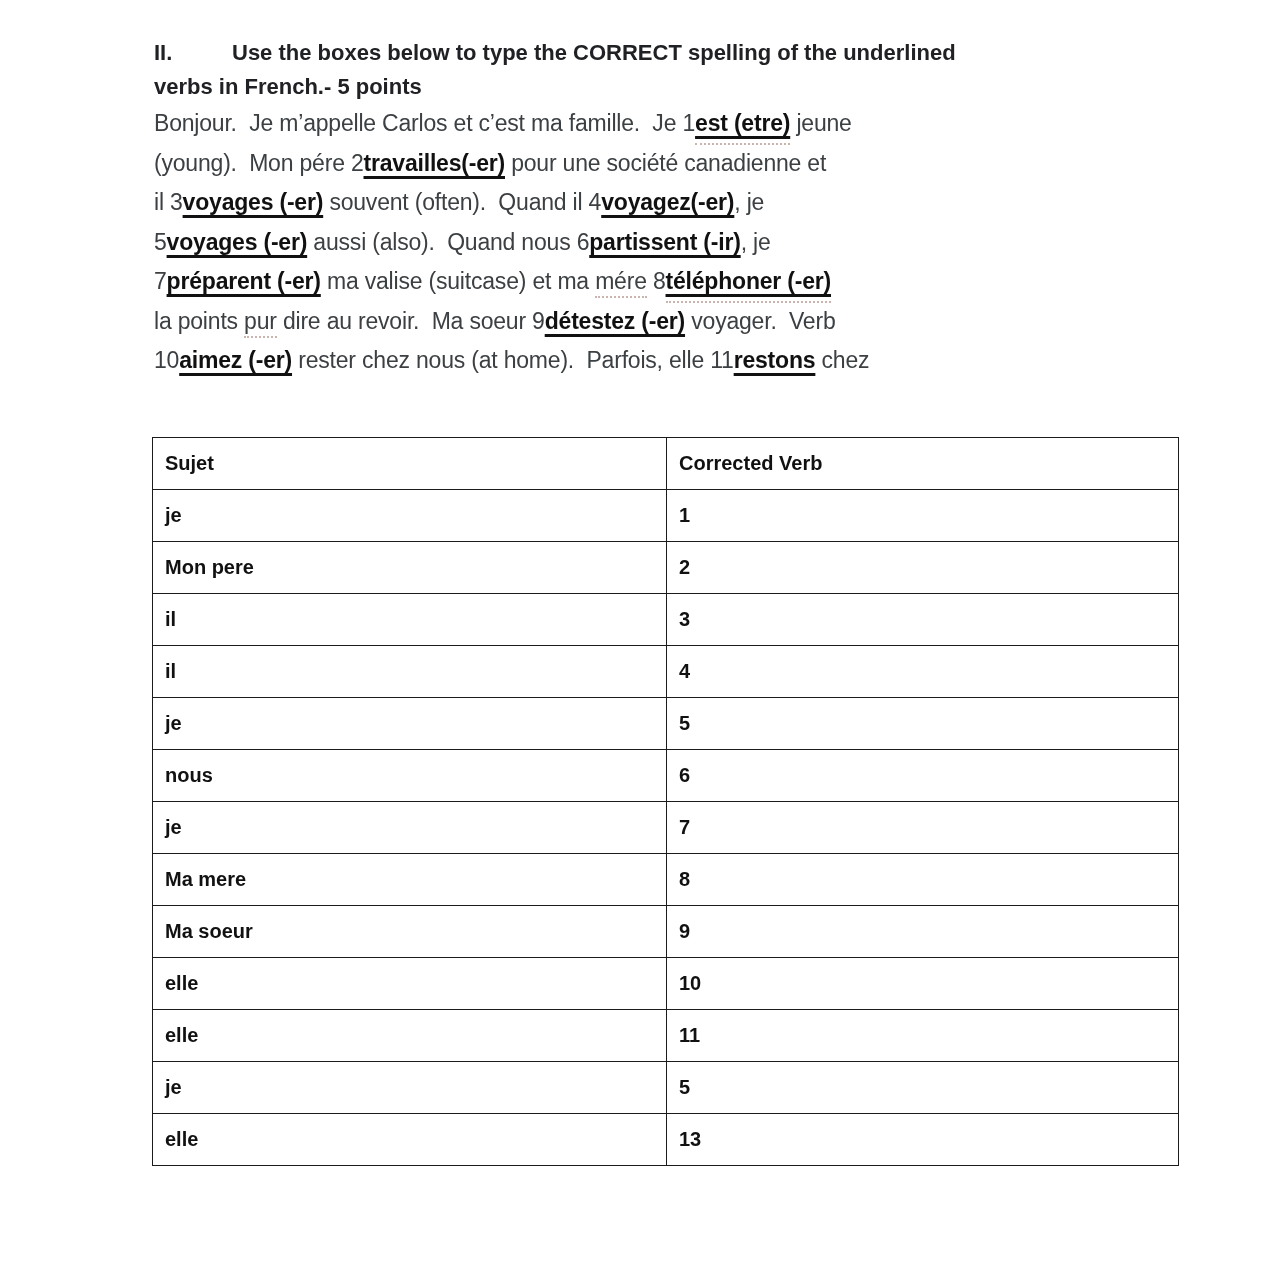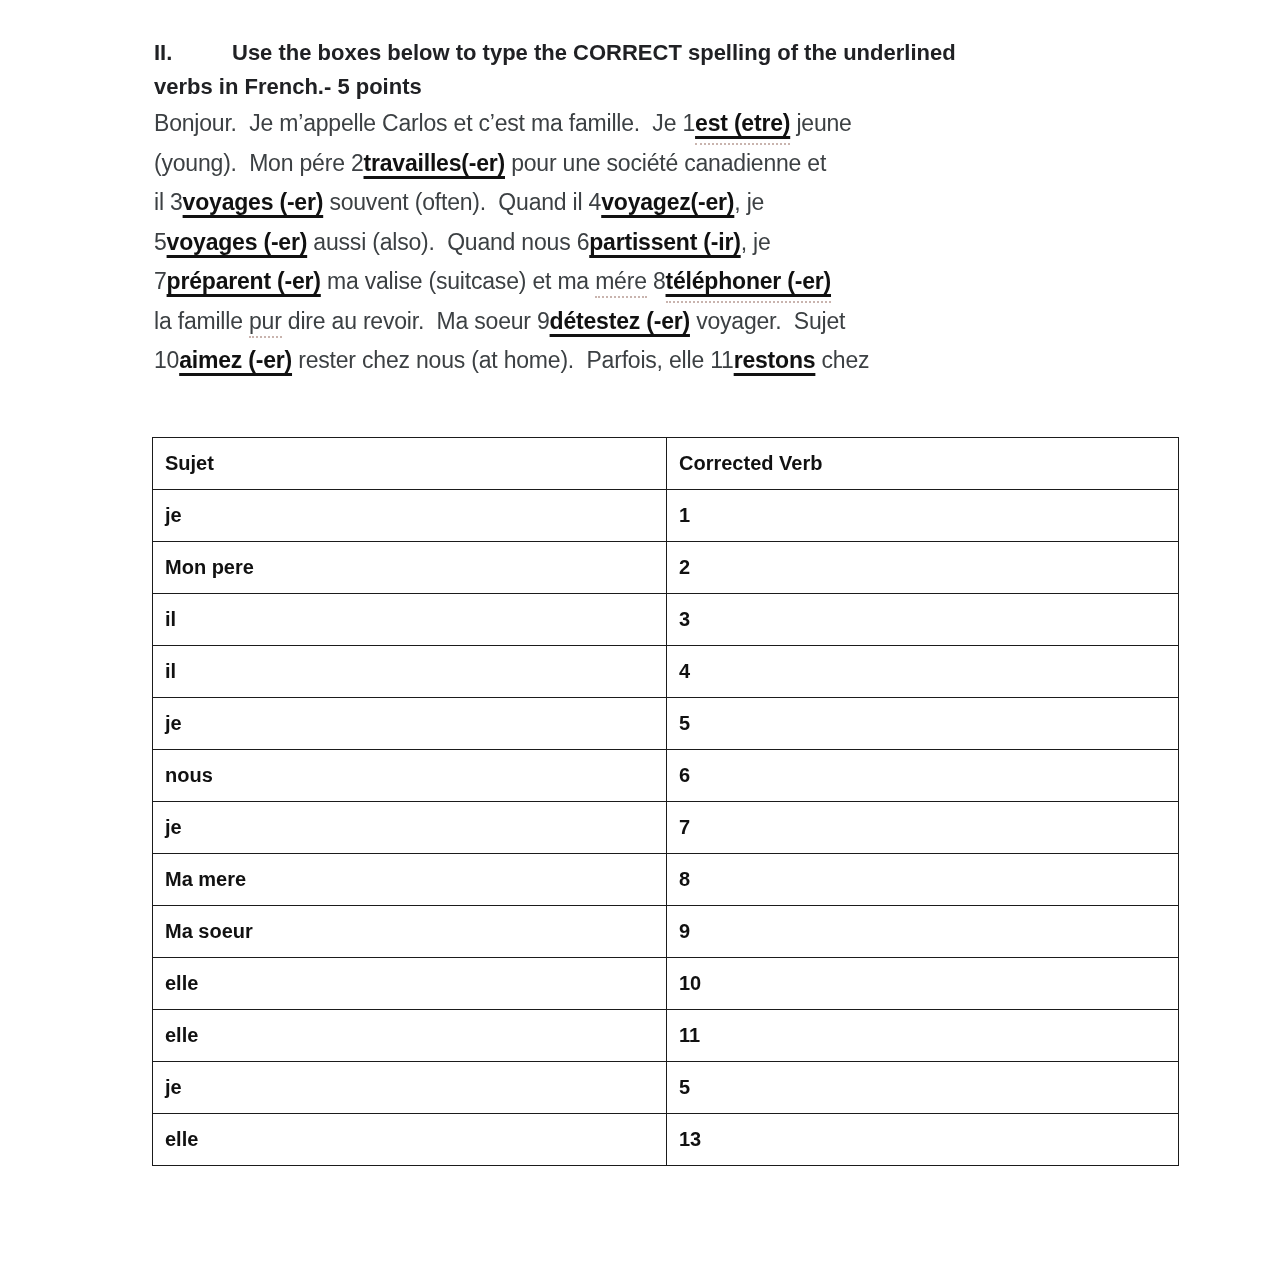--- a/index.html
+++ b/index.html
@@ -67,21 +67,21 @@
     </div>
     <div>verbs in French.- 5 points</div>
   </div>
 
   <div class="para">
       <div class="pline"><span class="plain">Bonjour.  Je m’appelle Carlos et c’est ma famille.  Je 1</span><span class="verb spell">est (etre)</span><span class="plain"> jeune</span></div>
       <div class="pline"><span class="plain">(young).  Mon pére 2</span><span class="verb">travailles(-er)</span><span class="plain"> pour une société canadienne et</span></div>
       <div class="pline"><span class="plain">il 3</span><span class="verb">voyages (-er)</span><span class="plain"> souvent (often).  Quand il 4</span><span class="verb">voyagez(-er)</span><span class="plain">, je</span></div>
       <div class="pline"><span class="plain">5</span><span class="verb">voyages (-er)</span><span class="plain"> aussi (also).  Quand nous 6</span><span class="verb">partissent (-ir)</span><span class="plain">, je</span></div>
       <div class="pline"><span class="plain">7</span><span class="verb">préparent (-er)</span><span class="plain"> ma valise (suitcase) et ma </span><span class="plain spell">mére</span><span class="plain"> 8</span><span class="verb spell">téléphoner (-er)</span></div>
-      <div class="pline"><span class="plain">la famille </span><span class="plain spell">pur</span><span class="plain"> dire au revoir.  Ma soeur 9</span><span class="verb">détestez (-er)</span><span class="plain"> voyager.  Sujet</span></div>
+      <div class="pline"><span class="plain">la points </span><span class="plain spell">pur</span><span class="plain"> dire au revoir.  Ma soeur 9</span><span class="verb">détestez (-er)</span><span class="plain"> voyager.  Verb</span></div>
       <div class="pline"><span class="plain">10</span><span class="verb">aimez (-er)</span><span class="plain"> rester chez nous (at home).  Parfois, elle 11</span><span class="verb">restons</span><span class="plain"> chez</span></div>
     </div>
 
   <table class="answers">
     <colgroup>
       <col style="width:514px">
       <col style="width:512px">
     </colgroup>
     <thead>
       <tr>

